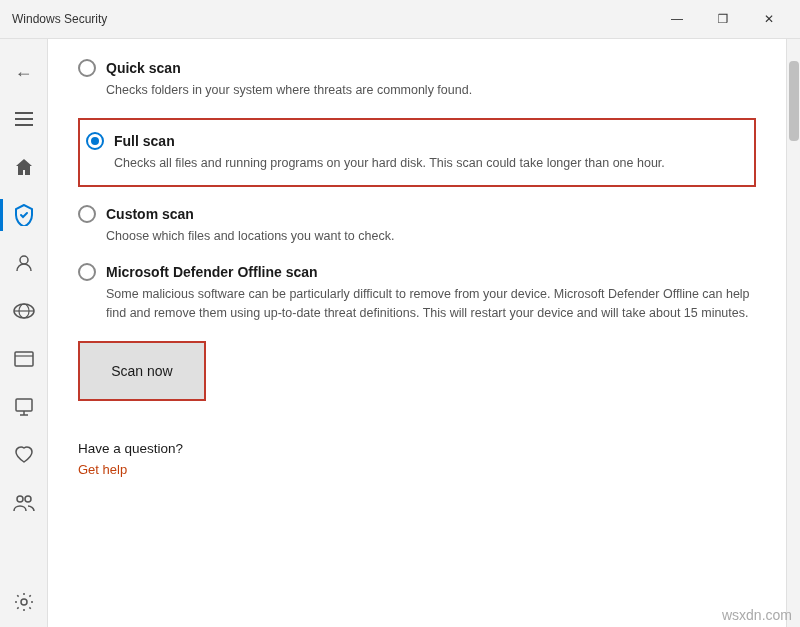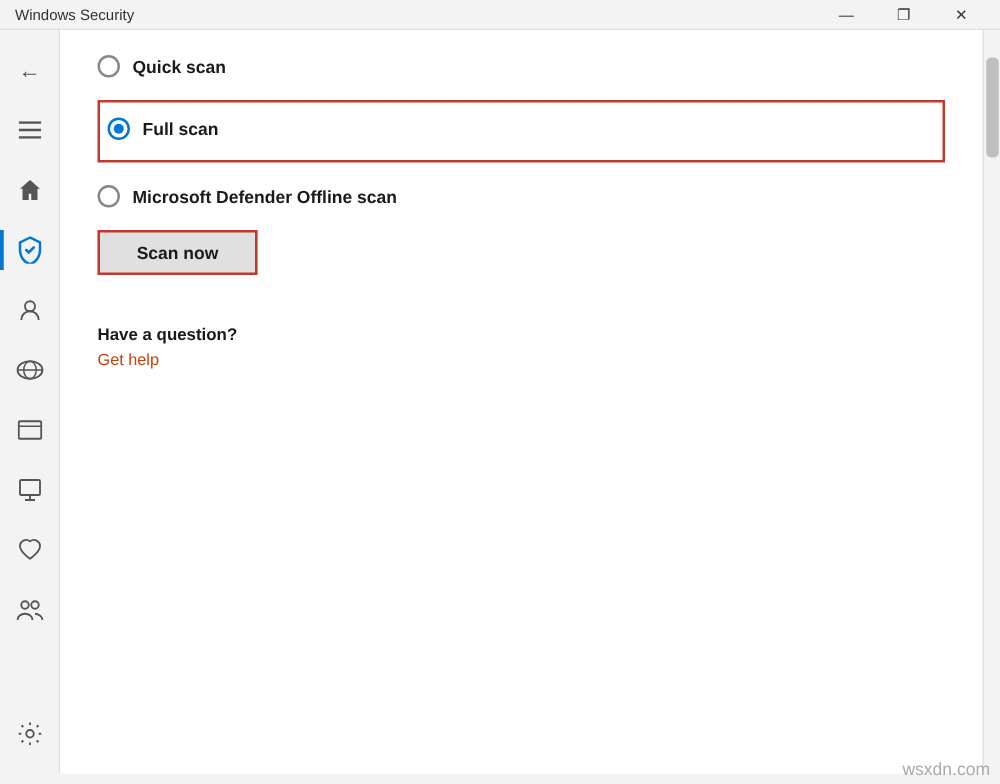--- a/index.html
+++ b/index.html
@@ -10,21 +10,21 @@
       background: #f3f3f3;
       overflow: hidden;
     }
 
     
     .titlebar {
       display: flex;
       align-items: center;
       justify-content: space-between;
       background: #f3f3f3;
-      height: 24px;
+      height: 39px;
       padding: 0 8px 0 12px;
       border-bottom: 1px solid #e0e0e0;
     }
     .titlebar-title {
       font-size: 12px;
       color: #333;
     }
     .titlebar-controls {
       display: flex;
       gap: 0;
@@ -147,38 +147,38 @@
       border: 2px solid #c0392b;
       padding: 12px 6px;
       margin-bottom: 18px;
     }
 
     
     .scan-now-btn {
       display: inline-flex;
       align-items: center;
       justify-content: center;
-      padding: 8px 24px;
+      padding: 20px 24px;
       background: #e0e0e0;
       border: 2px solid #c0392b;
       font-size: 14px;
-      font-weight: 700;
+      font-weight: 400;
       color: #1a1a1a;
       cursor: pointer;
       margin-bottom: 30px;
       min-width: 128px;
     }
 
     
     .help-section {
       margin-top: 10px;
     }
     .help-title {
       font-size: 13.5px;
-      font-weight: 700;
+      font-weight: 400;
       color: #1a1a1a;
       margin-bottom: 4px;
     }
     .help-link {
       font-size: 13px;
       color: #c2410c;
       cursor: pointer;
       text-decoration: none;
     }
 
@@ -290,40 +290,50 @@
   </div>
 
   <div class="content">
 
     
     <div class="scan-option">
       <div class="scan-option-header">
         <div class="radio-outer"></div>
         <span class="scan-option-title">Quick scan</span>
       </div>
+      <div class="scan-option-desc">Checks folders in your system where threats are commonly found.</div>
     </div>
 
     
     <div class="full-scan-box">
       <div class="scan-option-header">
         <div class="radio-outer checked">
           <div class="radio-inner"></div>
         </div>
         <span class="scan-option-title">Full scan</span>
       </div>
-    </div>
-
-    
+      <div class="scan-option-desc">Checks all files and running programs on your hard disk. This scan could take longer than one hour.</div>
+    </div>
+
+    
+    <div class="scan-option">
+      <div class="scan-option-header">
+        <div class="radio-outer"></div>
+        <span class="scan-option-title">Custom scan</span>
+      </div>
+      <div class="scan-option-desc">Choose which files and locations you want to check.</div>
+    </div>
 
     
     <div class="scan-option">
       <div class="scan-option-header">
         <div class="radio-outer"></div>
         <span class="scan-option-title">Microsoft Defender Offline scan</span>
       </div>
+      <div class="scan-option-desc">Some malicious software can be particularly difficult to remove from your device. Microsoft Defender Offline can help find and remove them using up-to-date threat definitions. This will restart your device and will take about 15 minutes.</div>
     </div>
 
     
     <button class="scan-now-btn">Scan now</button>
 
     
     <div class="help-section">
       <div class="help-title">Have a question?</div>
       <a class="help-link">Get help</a>
     </div>

